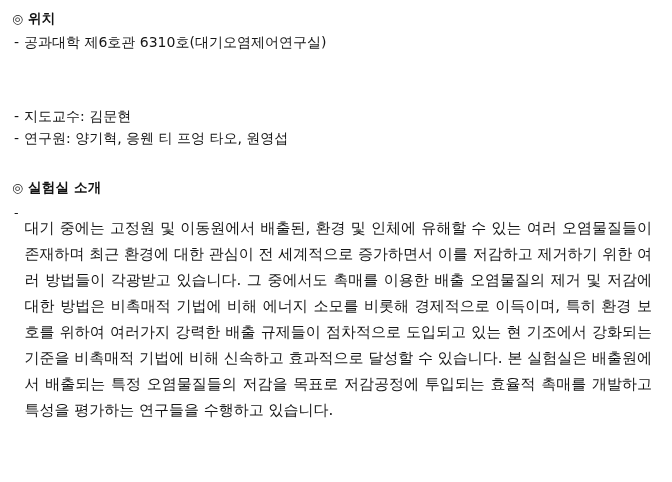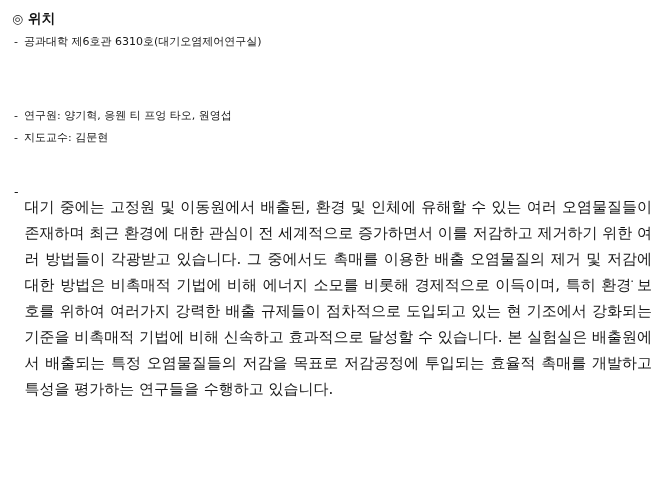--- a/index.html
+++ b/index.html
@@ -33,21 +33,21 @@
     margin: 0 0 2px 0;
     padding-left: 2px;
   }
   .sec-head .bullet {
     display: inline-block;
     margin-right: 5px;
     font-weight: normal;
     font-size: 12.5px;
   }
   .item {
-    font-size: 11px;
+    font-size: 14px;
     line-height: 22px;
     color: #151515;
     padding-left: 14px;
     text-indent: -10px;
     margin: 0;
   }
   .item .dash {
     display: inline-block;
     width: 10px;
     text-indent: 0;
@@ -99,30 +99,33 @@
     </div>
   </div>
 
   <div class="gap-lg"></div>
 
 
   <div class="gap-lg"></div>
 
   <div class="section">
     <div class="item">
-      <span class="dash">-</span><span>연구원: 양기혁, 응웬 티 프엉 타오, 원영섭</span>
+      <span class="dash">-</span><span>지도교수: 김문현</span>
     </div>
     <div class="item">
-      <span class="dash">-</span><span>지도교수: 김문현</span>
+      <span class="dash">-</span><span>연구원: 양기혁, 응웬 티 프엉 타오, 원영섭</span>
     </div>
   </div>
 
   <div class="gap-lg"></div>
 
   <div class="section">
+    <div class="sec-head">
+      <span class="bullet">◎</span><span>실험실 소개</span>
+    </div>
     <div class="para-wrap">
       <span class="para-dash">-</span>
       <p class="para">대기 중에는 고정원 및 이동원에서 배출된, 환경 및 인체에 유해할 수 있는 여러 오염물질들이 존재하며 최근 환경에 대한 관심이 전 세계적으로 증가하면서 이를 저감하고 제거하기 위한 여러 방법들이 각광받고 있습니다. 그 중에서도 촉매를 이용한 배출 오염물질의 제거 및 저감에 대한 방법은 비촉매적 기법에 비해 에너지 소모를 비롯해 경제적으로 이득이며, 특히 환경 보호를 위하여 여러가지 강력한 배출 규제들이 점차적으로 도입되고 있는 현 기조에서 강화되는 기준을 비촉매적 기법에 비해 신속하고 효과적으로 달성할 수 있습니다. 본 실험실은 배출원에서 배출되는 특정 오염물질들의 저감을 목표로 저감공정에 투입되는 효율적 촉매를 개발하고 특성을 평가하는 연구들을 수행하고 있습니다.</p>
     </div>
   </div>
 
   <span class="stray-dot">.</span>
 
 </div>
 

